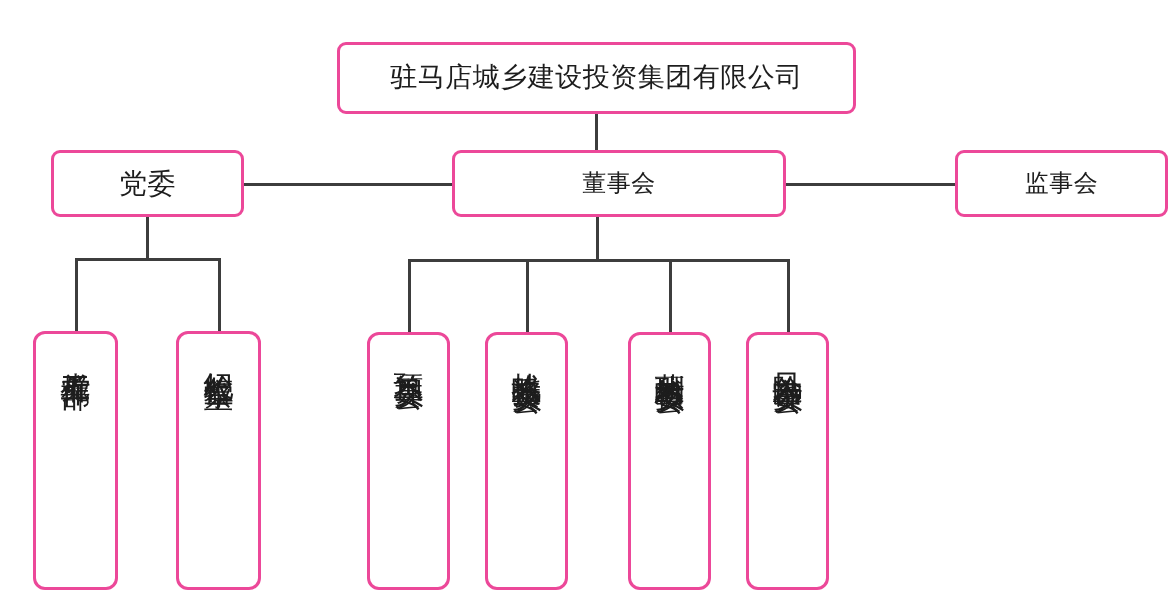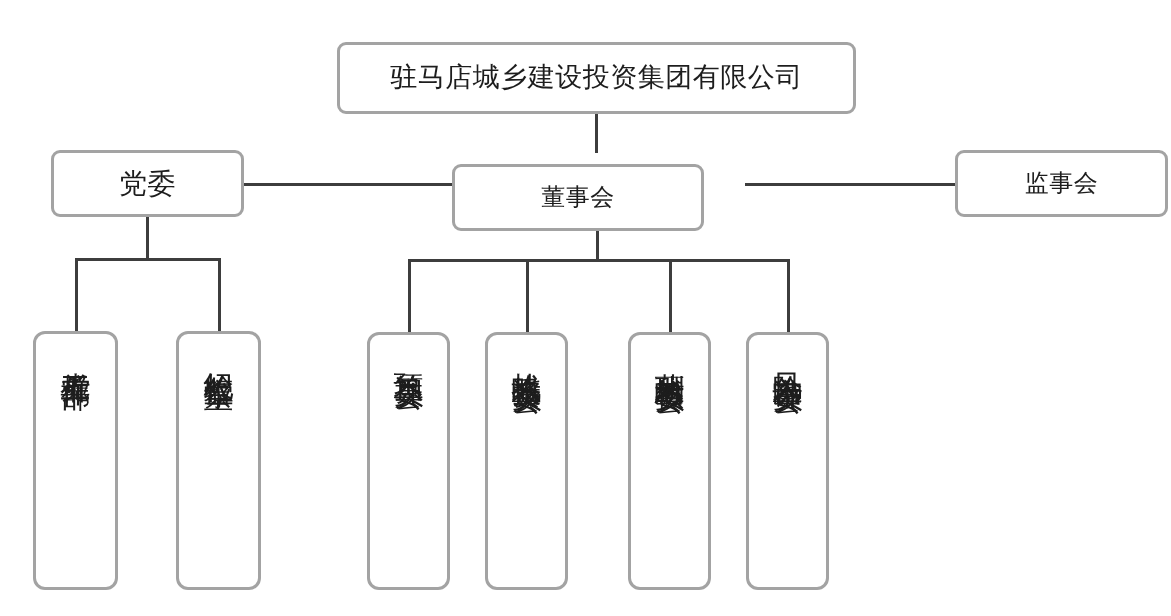--- a/index.html
+++ b/index.html
@@ -14,21 +14,21 @@
     position: relative;
     width: 1171px;
     height: 616px;
     background: #ffffff;
     overflow: hidden;
   }
   
   .node {
     position: absolute;
     box-sizing: border-box;
-    border: 3px solid #a3a3a3;
+    border: 3px solid #ec4899;
     border-radius: 10px;
     background: #ffffff;
     display: flex;
     align-items: center;
     justify-content: center;
     color: #1d1d1d;
   }
   .node.horiz {
     border-radius: 9px;
   }
@@ -88,21 +88,21 @@
   <div class="line v" style="left:787px; top:259px; height:74px;"></div>
 
   <div class="node horiz" style="left:337px; top:42px; width:519px; height:72px;">
     <span class="node-label" style="font-size:27px;">驻马店城乡建设投资集团有限公司</span>
   </div>
 
   <div class="node horiz" style="left:51px; top:150px; width:193px; height:67px;">
     <span class="node-label" style="font-size:28px;">党委</span>
   </div>
 
-  <div class="node horiz" style="left:452px; top:164px; width:252px; height:67px;">
+  <div class="node horiz" style="left:452px; top:150px; width:334px; height:67px;">
     <span class="node-label" style="font-size:24px;">董事会</span>
   </div>
 
   <div class="node horiz" style="left:955px; top:150px; width:213px; height:67px;">
     <span class="node-label" style="font-size:24px;">监事会</span>
   </div>
 
   <div class="node vert" style="left:33px; top:331px; width:85px; height:259px;">
     <span class="node-label" style="font-size:30px;">党群工作部</span>
   </div>

